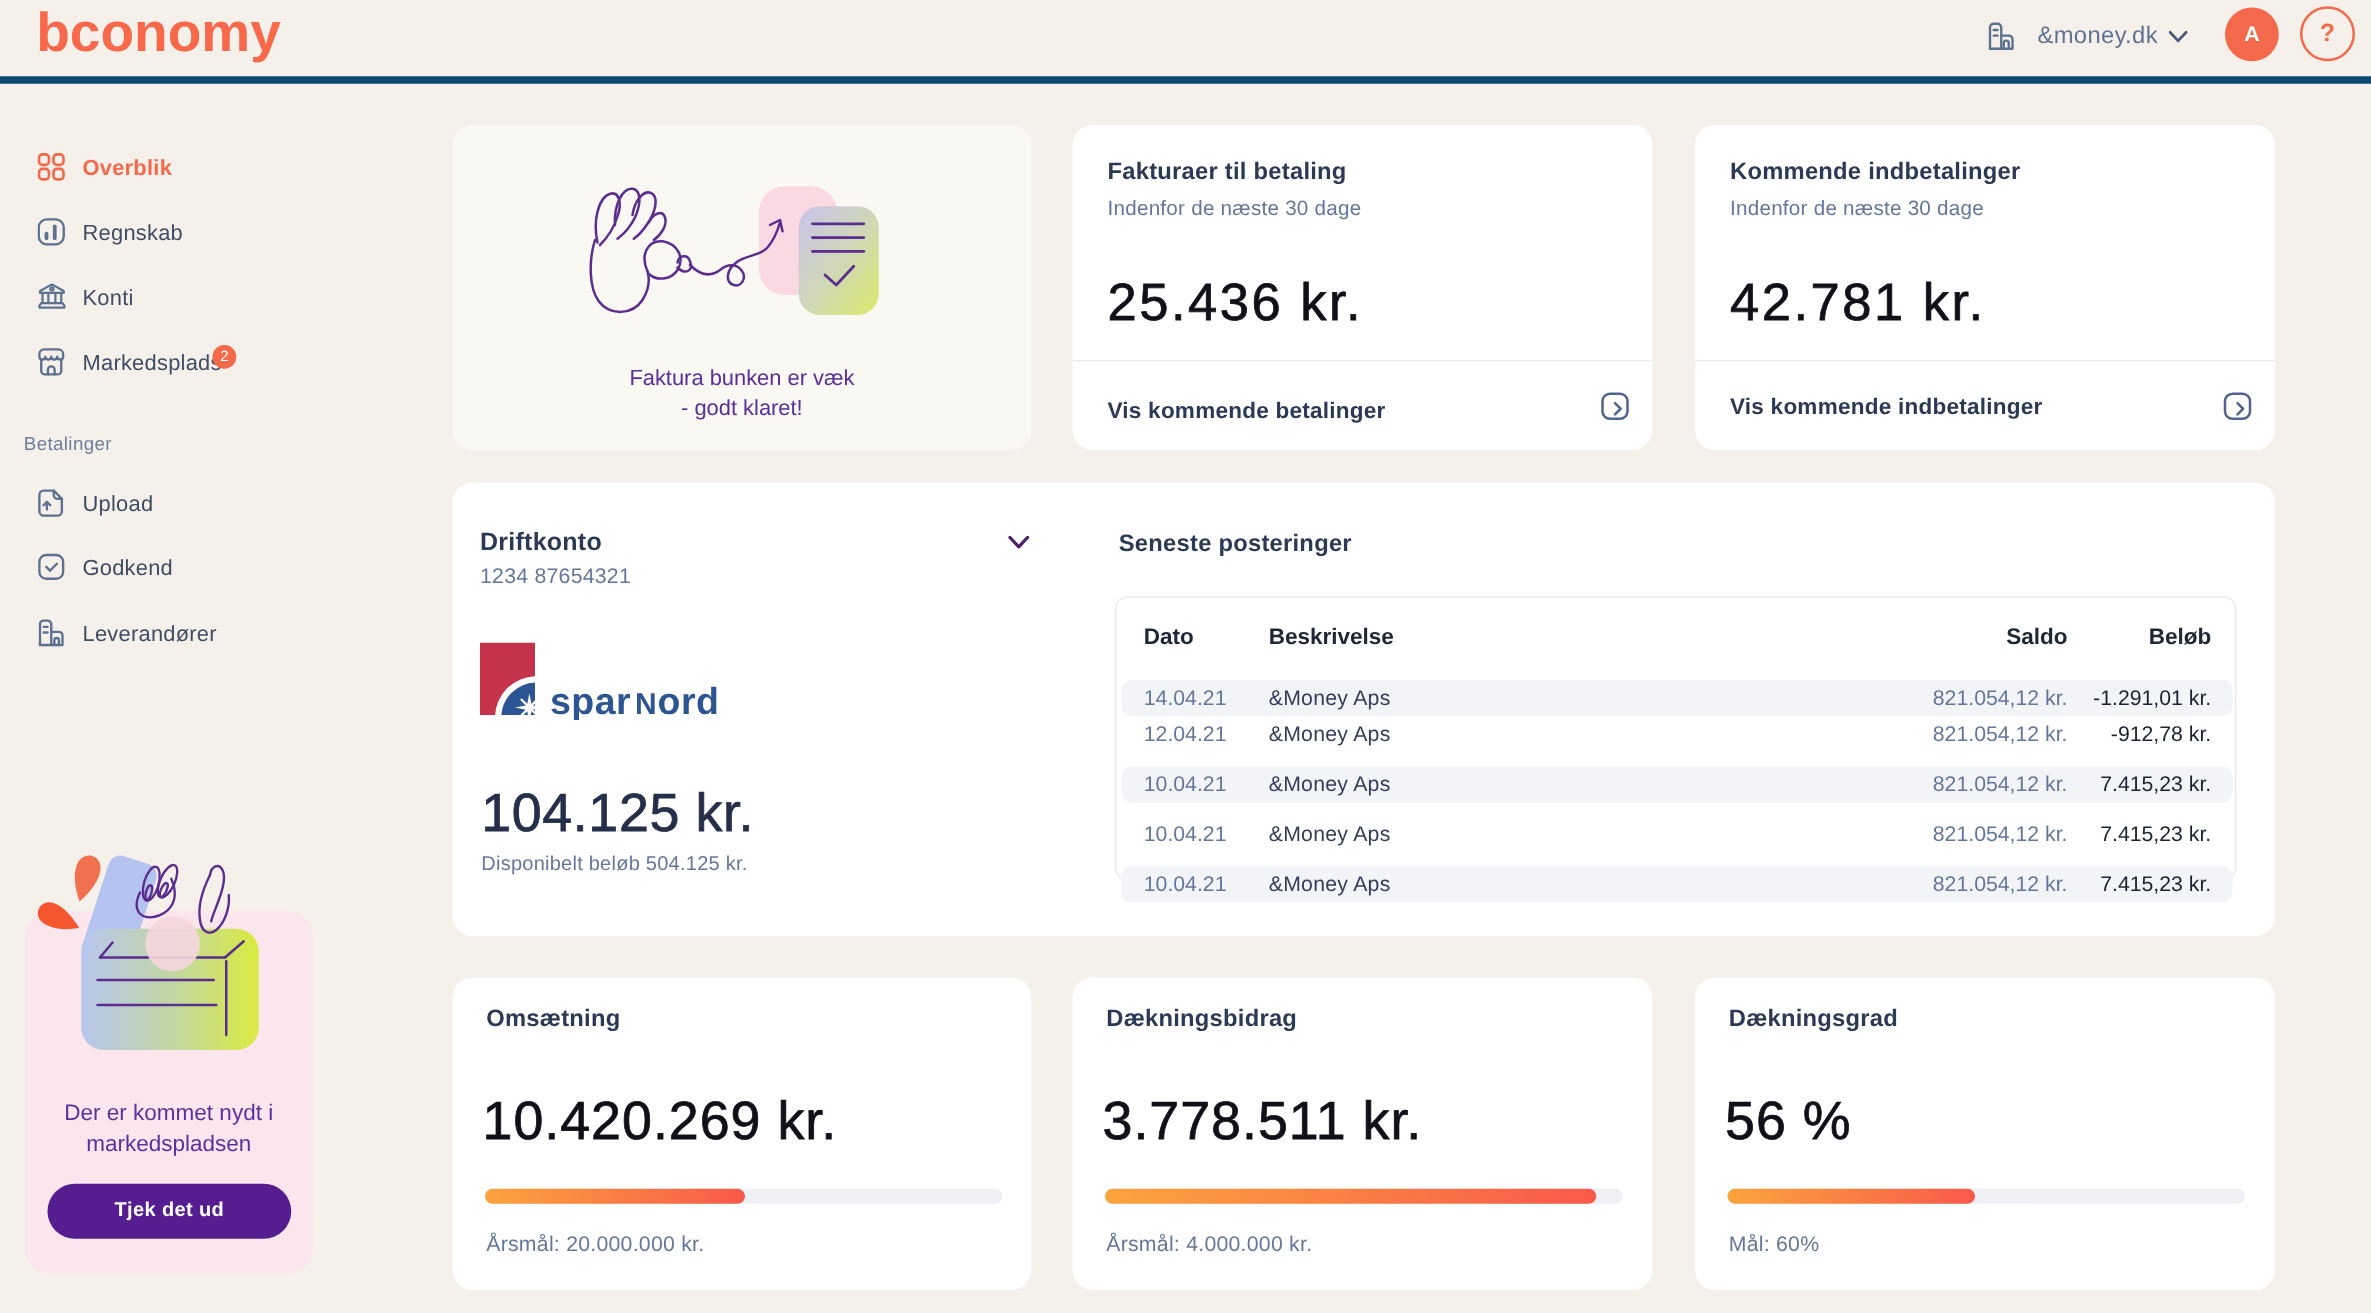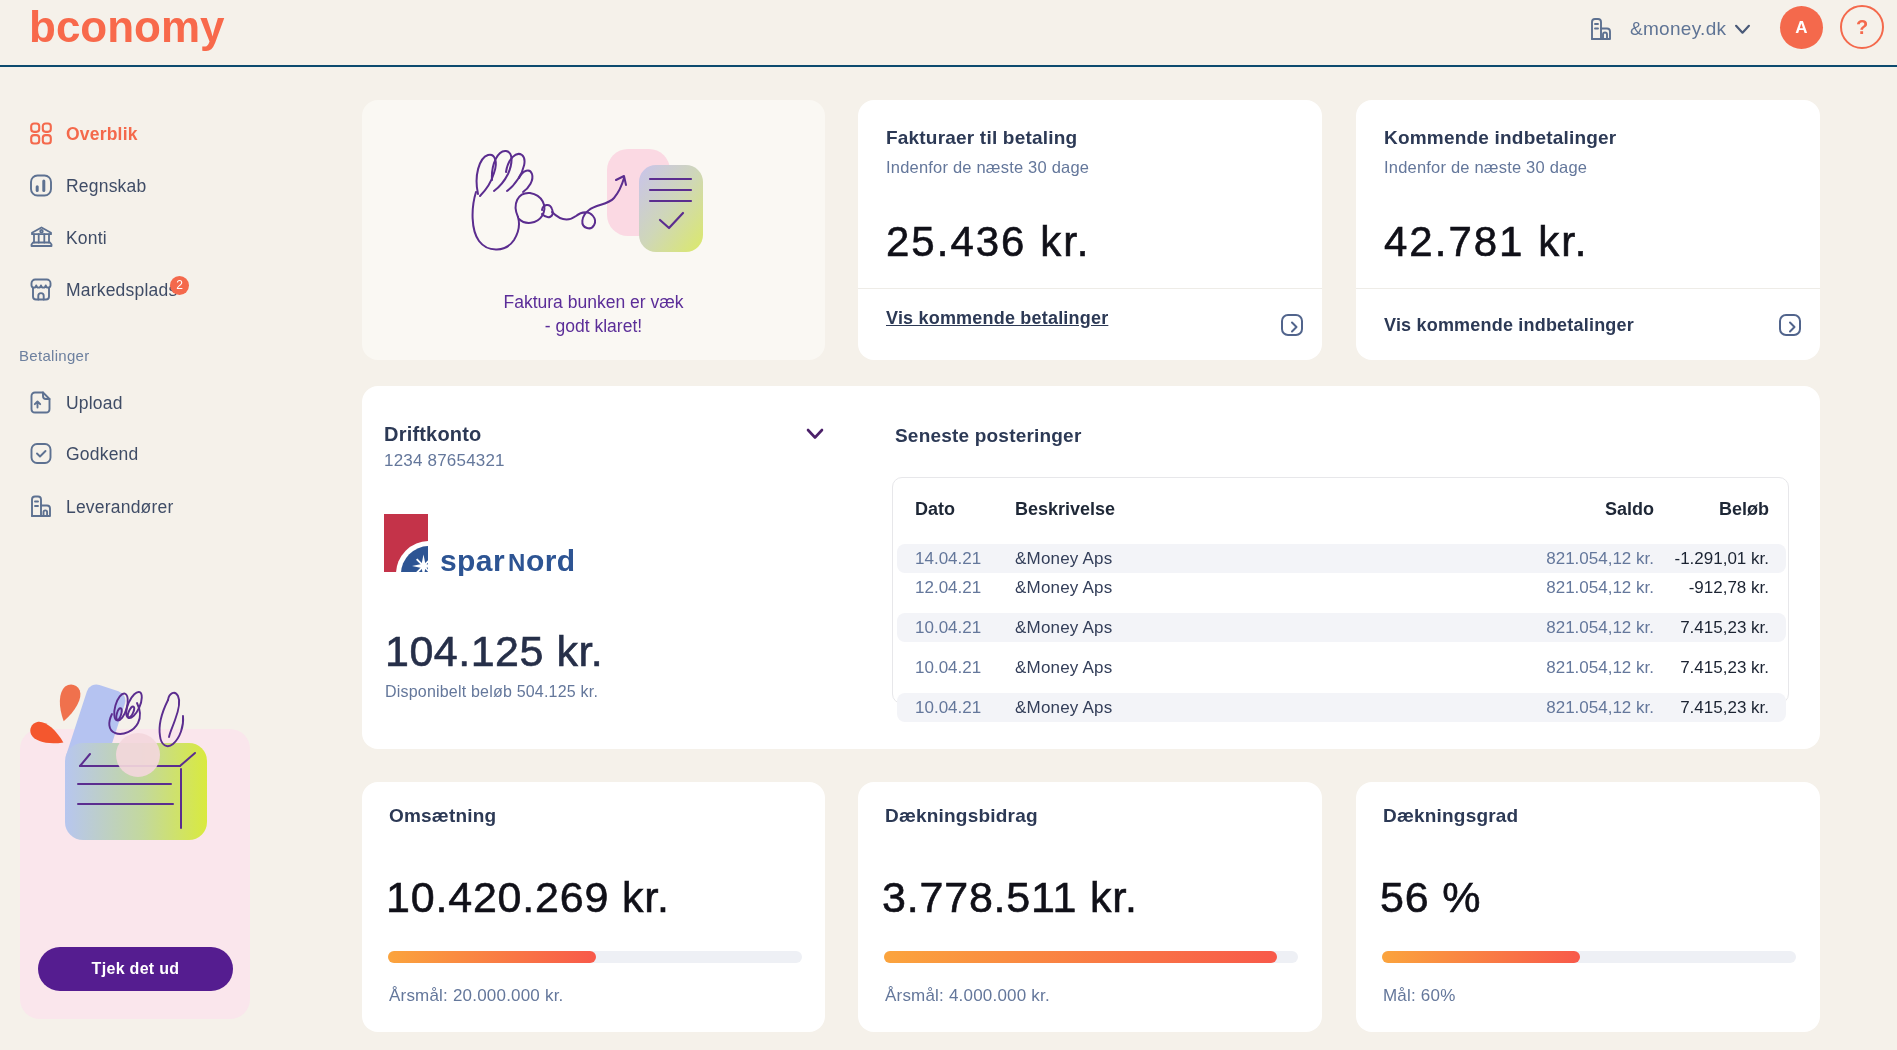--- a/index.html
+++ b/index.html
@@ -1,21 +1,21 @@
 <!DOCTYPE html>
 <html lang="da"><head>
 <meta charset="utf-8">
 <title>bconomy</title>
 <style>
   * { margin:0; padding:0; box-sizing:border-box; }
   html,body { width:1897px; height:1050px; overflow:hidden; }
   body { font-family:"Liberation Sans", sans-serif; background:#f5f1ea; position:relative; }
   .abs { position:absolute; }
   
-  #header { position:absolute; left:0; top:0; width:1897px; height:67px; border-bottom:2px solid #0c4a6e; }
+  #header { position:absolute; left:0; top:0; width:1897px; height:67px; border-bottom:6px solid #0c4a6e; }
   #logo { position:absolute; left:29px; top:2px; font-size:44px; font-weight:bold; color:#f8694b; letter-spacing:0px; }
   #compname { position:absolute; left:1630px; top:18px; font-size:19px; color:#5f7495; letter-spacing:0.3px; }
   #avatar { position:absolute; left:1780px; top:6px; width:43px; height:43px; border-radius:50%; background:#f4694c; color:#fff; font-weight:bold; font-size:17px; text-align:center; line-height:43px; }
   #help { position:absolute; left:1840px; top:5px; width:44px; height:44px; border-radius:50%; border:2px solid #f4694c; color:#f4694c; font-weight:bold; font-size:20px; text-align:center; line-height:40px; }
   
   .navitem { position:absolute; left:30px; height:24px; }
   .navitem svg { position:absolute; left:0; top:0; }
   .navitem span { position:absolute; left:36px; top:2px; font-size:17.5px; color:#3f4c66; white-space:nowrap; letter-spacing:0.2px; }
   .navitem.active span { color:#f4694c; font-weight:bold;text-align:right; }
   #betalinger { position:absolute; left:19px; top:347px; font-size:15px; color:#6d809f; letter-spacing:0.3px; }
@@ -126,20 +126,21 @@
     <path d="M2 21 L2 4.5 C2 2.8 3.3 1.5 5 1.5 L8 1.5 C9.7 1.5 11 2.8 11 4.5 L11 21"></path>
     <path d="M2 21 L20 21 L20 13.5 C20 11.8 18.7 10.5 17 10.5 L11 10.5"></path>
     <line x1="5" y1="6.5" x2="8" y2="6.5"></line>
     <line x1="5" y1="11" x2="8" y2="11"></line>
     <path d="M13.5 21 L13.5 17.2 C13.5 16.2 14.3 15.4 15.3 15.4 C16.3 15.4 17.1 16.2 17.1 17.2 L17.1 21"></path>
   </svg>
   <span>Leverandører</span>
 </div>
 
 <div id="promo">
+  <div class="txt">Der er kommet nydt i<br>markedspladsen</div>
   <div id="promobtn">Tjek det ud</div>
 </div>
 <svg class="abs" style="left:20px; top:662px;" width="220" height="180" viewBox="0 0 220 180" fill="none">
   <defs>
     <linearGradient id="boxgrad" x1="0" y1="0" x2="1" y2="0">
       <stop offset="0" stop-color="#b7c6ef"></stop>
         <stop offset="0.55" stop-color="#c3d89d"></stop>
         <stop offset="1" stop-color="#d9ea3e"></stop>
     </linearGradient>
   </defs>
@@ -197,21 +198,21 @@
     </g>
   </svg>
   <div class="abs" style="left:0; top:190px; width:463px; text-align:center; font-size:17.5px; line-height:24px; color:#5b2d98; font-weight:500;">Faktura bunken er væk<br>- godt klaret!</div>
 </div>
 
 <div class="card" style="left:858px; top:100px; width:464px; height:260px;text-align:center;">
   <div class="ctitle" style="left:28px; top:27px;">Fakturaer til betaling</div>
   <div class="csub" style="left:28px; top:58px;">Indenfor de næste 30 dage</div>
   <div class="bignum" style="left:28px; top:118px; letter-spacing:2px;">25.436 kr.</div>
   <div class="cfootline" style="top:188px;"></div>
-  <div class="cfoot" style="left:28px; top:208px;text-decoration:underline;">Vis kommende betalinger</div>
+  <div class="cfoot" style="left:28px; top:218px;">Vis kommende betalinger</div>
   <div class="chevbtn" style="left:423px; top:214px;">
     <svg width="22" height="22" viewBox="0 0 22 22" fill="none" stroke="#51648c" stroke-width="2" stroke-linecap="round" stroke-linejoin="round">
         <path d="M9 6.5 L13.5 11 L9 15.5"></path>
       </svg>
   </div>
 </div>
 
 <div class="card" style="left:1356px; top:100px; width:464px; height:260px;">
   <div class="ctitle" style="left:28px; top:27px;">Kommende indbetalinger</div>
   <div class="csub" style="left:28px; top:58px;">Indenfor de næste 30 dage</div>

